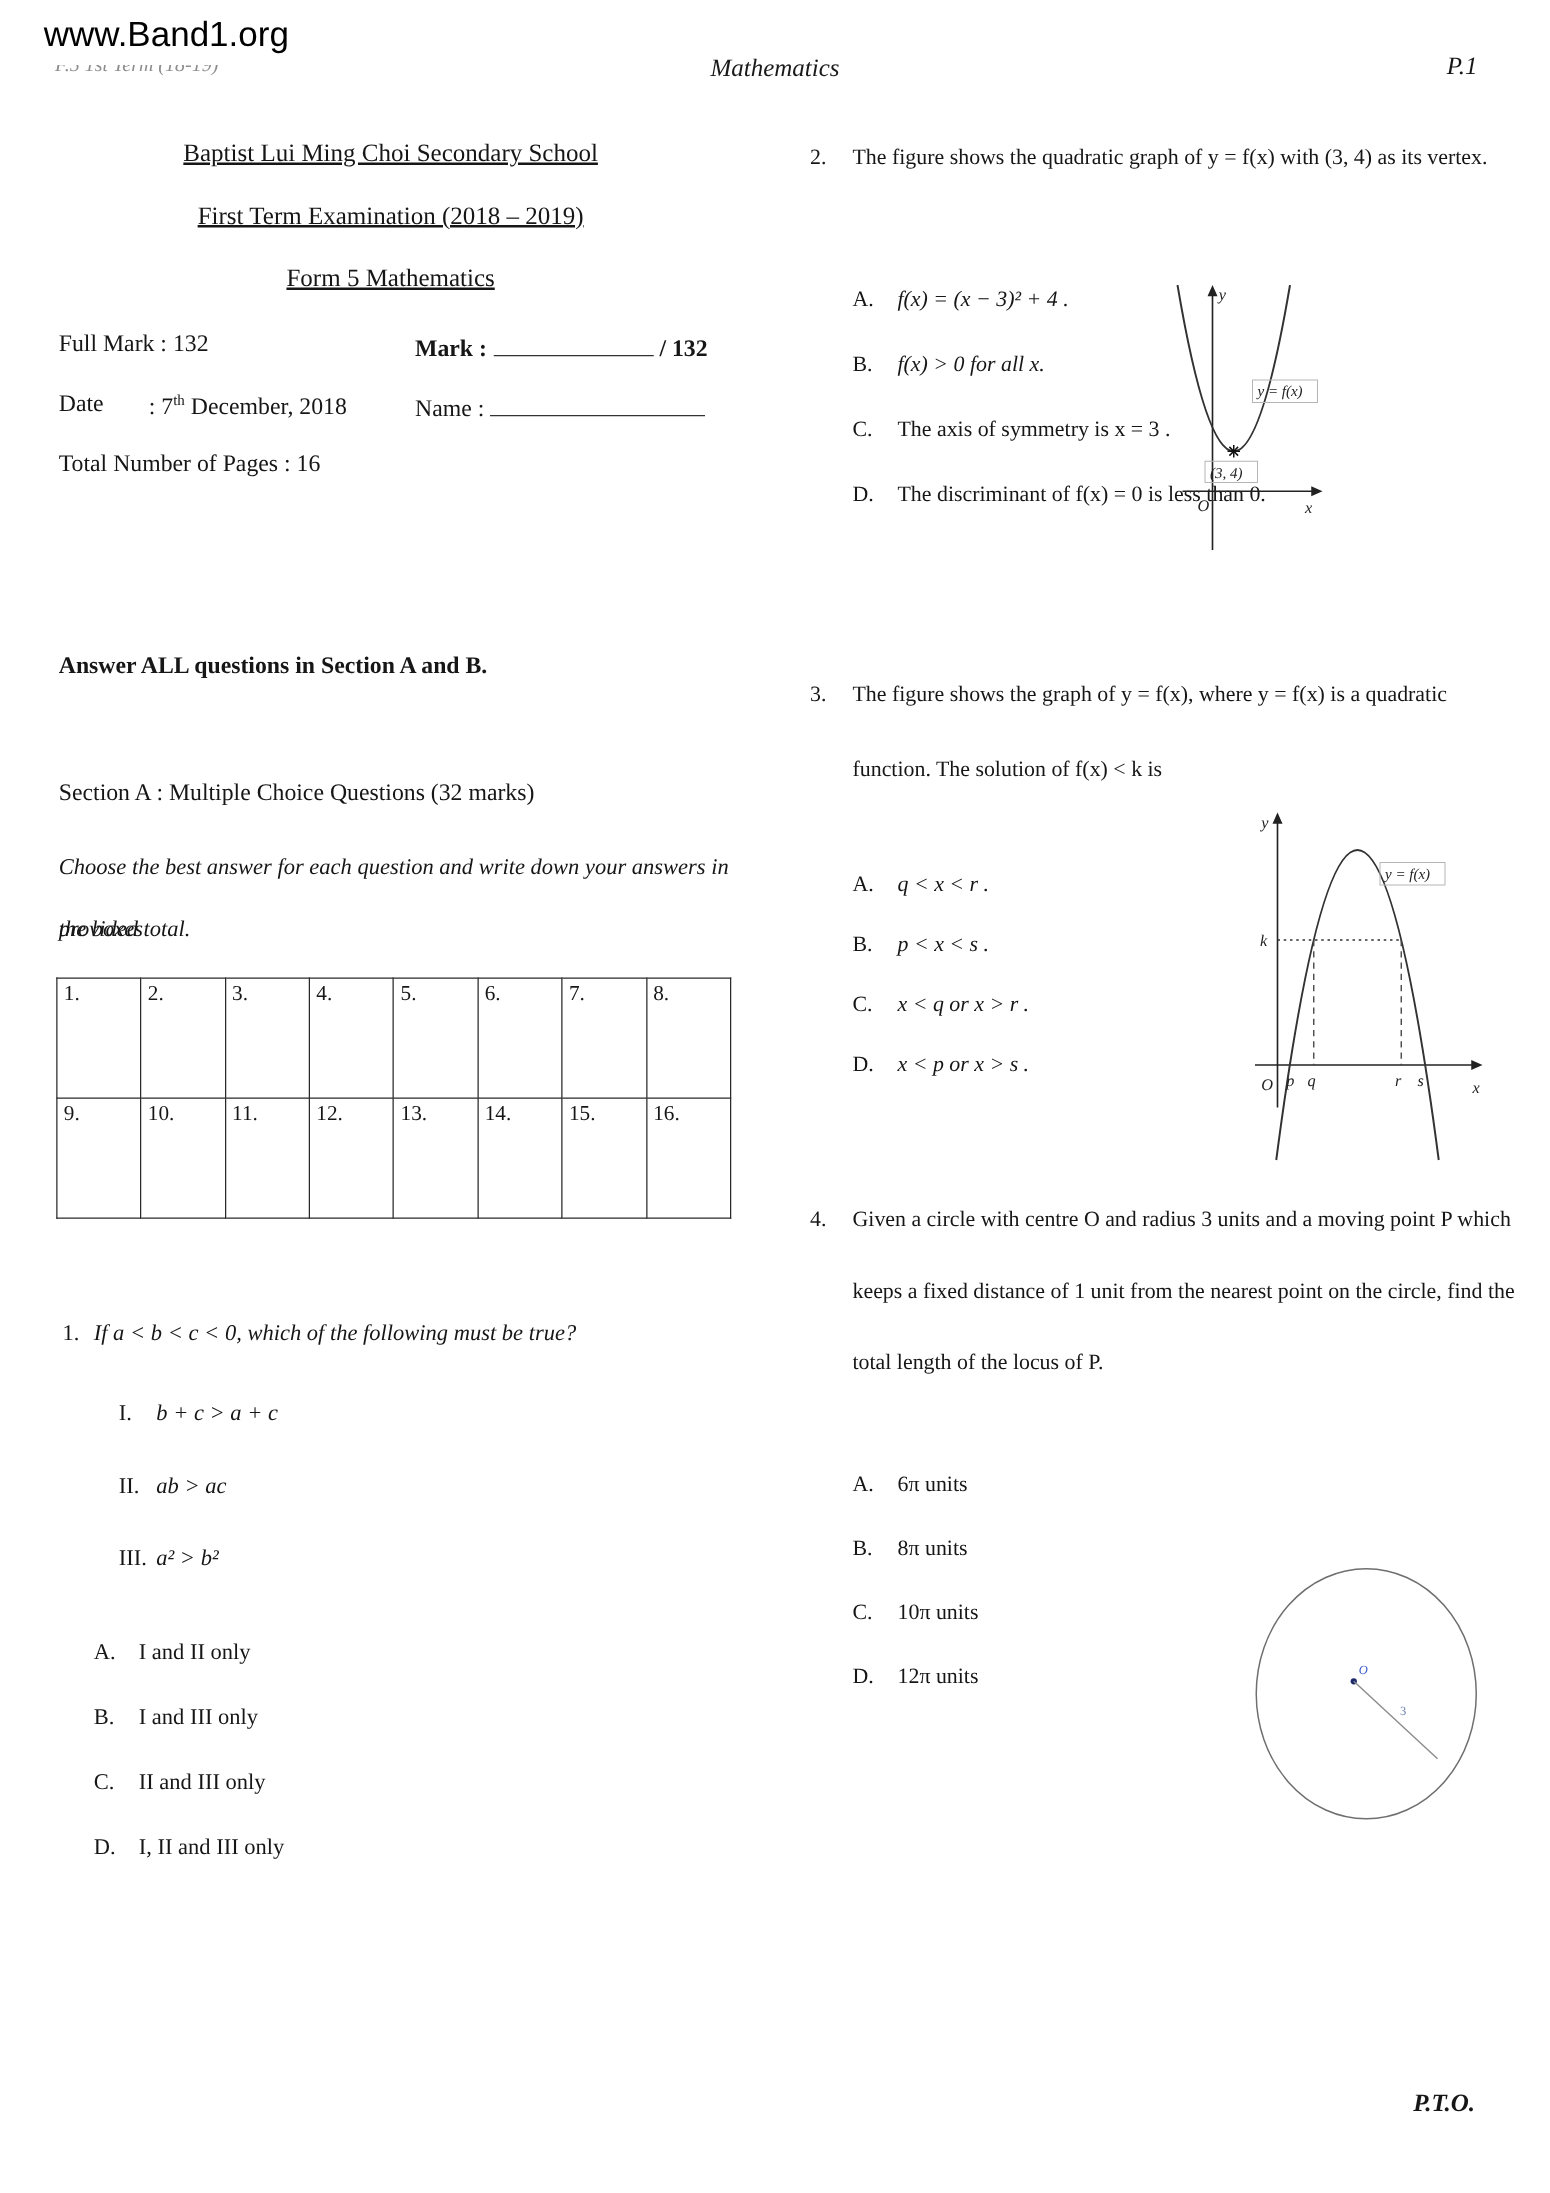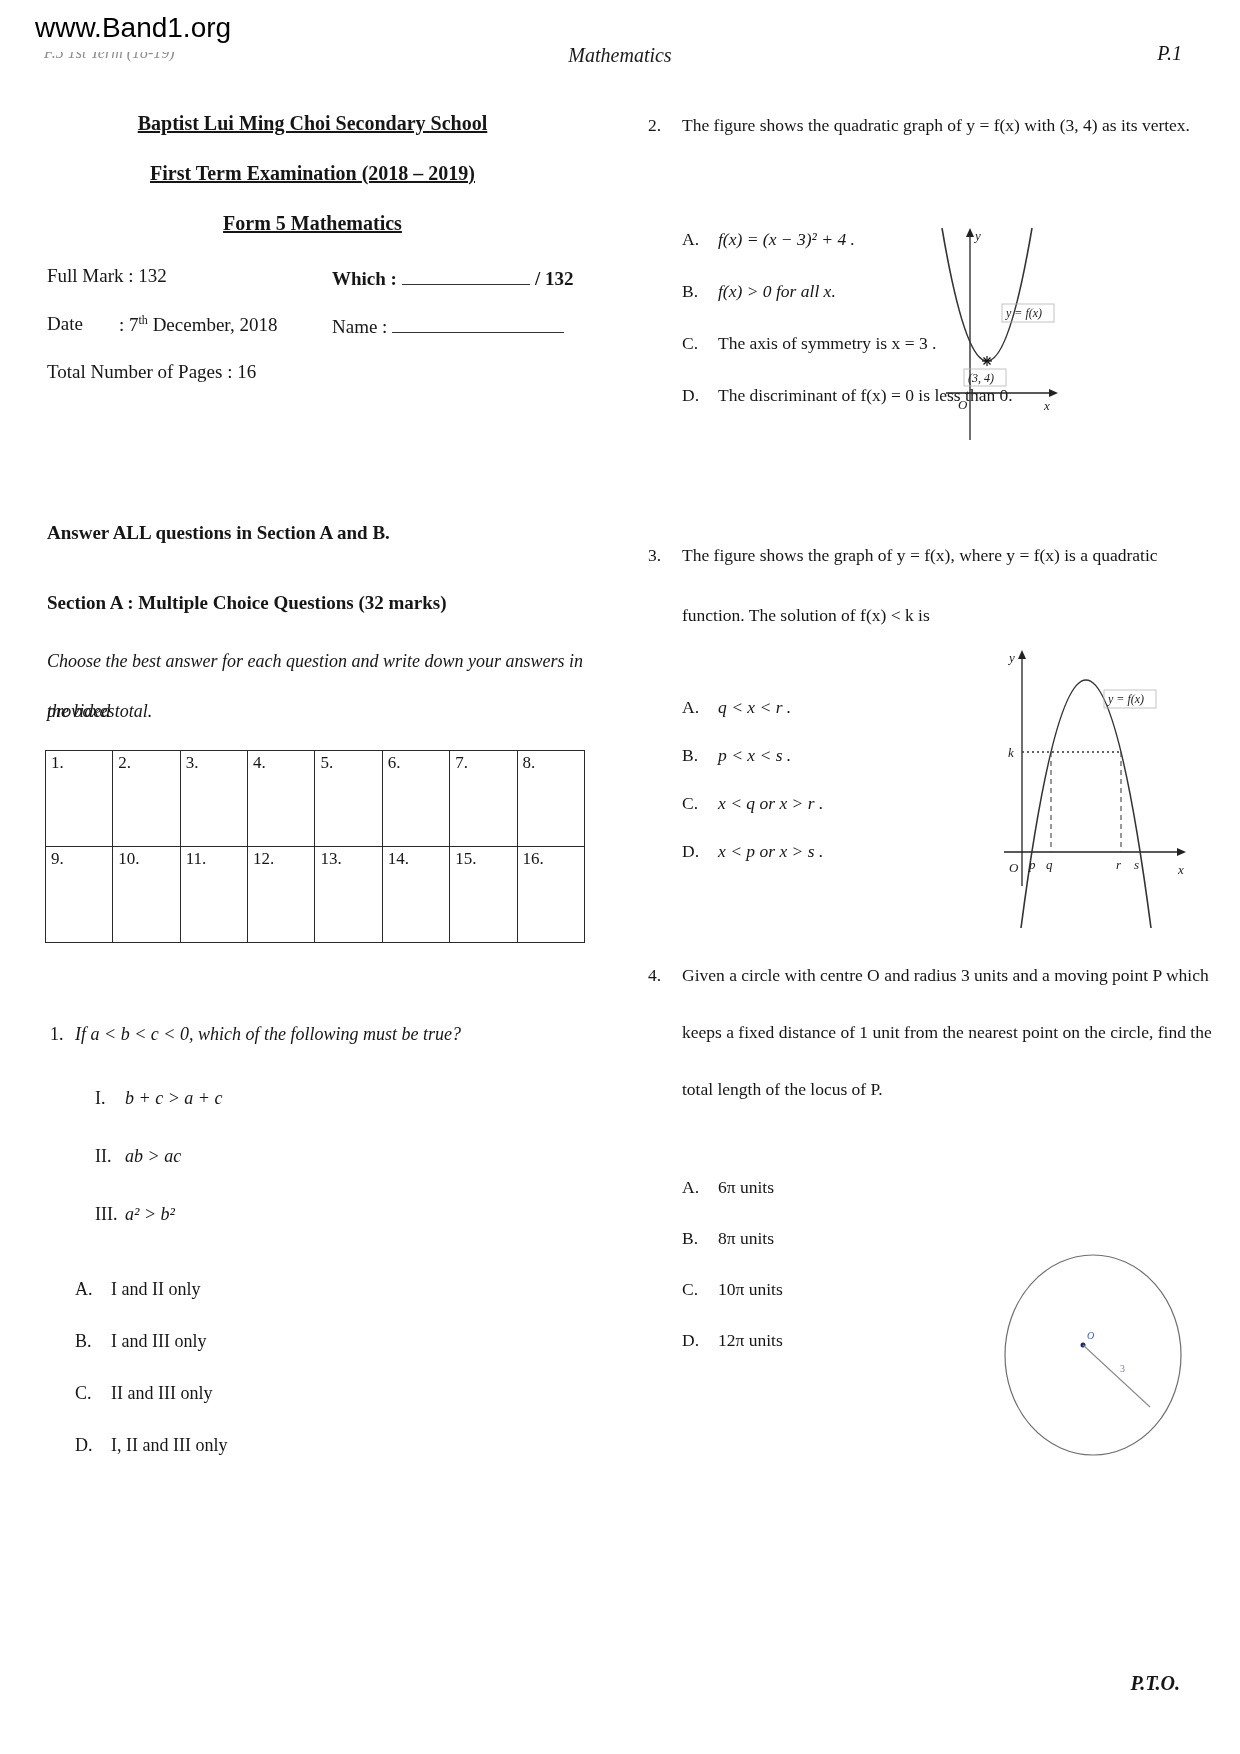--- a/index.html
+++ b/index.html
@@ -19,40 +19,40 @@
   .hdr-sub{position:absolute;left:0;top:44px;width:100%;text-align:center;
         font-style:italic;font-size:20px;color:#1a1a1a}
   .hdr-page{position:absolute;right:58px;top:42px;font-style:italic;font-size:20px}
 
   
   .leftcol{position:absolute;left:40px;top:112px;width:545px}
   .rightcol{position:absolute;left:648px;top:95px;width:560px}
 
   
   .titleblock{text-align:center}
-  .tline{font-weight:bold;text-decoration:underline;font-size:20px;margin-bottom:27px}
+  .tline{font-weight:normal;text-decoration:underline;font-size:20px;margin-bottom:27px}
 
   
   .infoblock{margin-top:30px;padding-left:7px;font-size:19px}
   .irow{display:flex;height:48px;align-items:flex-start}
   .ileft{width:285px;display:flex}
   .ilabel{width:72px;display:inline-block}
   .iright{flex:1;white-space:nowrap}
   .bold{font-weight:bold}
   .blank{display:inline-block;border-bottom:1.4px solid #333;height:1em;
          vertical-align:baseline;margin:0 5px}
   .blank-mark{width:128px}
   .blank-name{width:172px}
   .blank-class{width:92px}
   .paren-gap{display:inline-block;width:52px}
   sup{font-size:12px;vertical-align:super}
 
   
   .answer-all{margin-top:113px;padding-left:7px;font-weight:bold;font-size:19px}
-  .section-title{margin-top:48px;padding-left:7px;font-weight:bold;font-size:19px}
+  .section-title{margin-top:80px;padding-left:7px;font-weight:normal;font-size:19px}
   .instr{margin-top:22px;padding-left:7px;font-style:italic;font-size:18px}
   .instr div{height:50px;line-height:50px}
 
   
   .agrid{border-collapse:collapse;margin:14px 0 0 5px}
   .agrid td{width:62px;height:93px;border:1.5px solid #2a2a2a;vertical-align:top;
             font-size:17px;padding:2px 0 0 5px}
 
   
   .q{position:relative}
@@ -123,21 +123,21 @@
     <div class="titleblock">
       <div class="tline">Baptist Lui Ming Choi Secondary School</div>
       <div class="tline">First Term Examination (2018 – 2019)</div>
       <div class="tline">Form 5 Mathematics</div>
     </div>
 
     <div class="infoblock">
       <div class="irow">
         <span class="ileft">Full Mark : 132</span>
         <span class="iright bold">
-          <span>Which :</span><span class="blank blank-mark"></span><span>/ 132</span>
+          <span>Mark :</span><span class="blank blank-mark"></span><span>/ 132</span>
         </span>
       </div>
       <div class="irow">
         <span class="ileft">
           <span class="ilabel">Date</span>
           <span><span>: 7</span><sup>th</sup> <span>December, 2018</span></span>
         </span>
         <span class="iright">
           <span>Name :</span><span class="blank blank-name"></span>
         </span>

